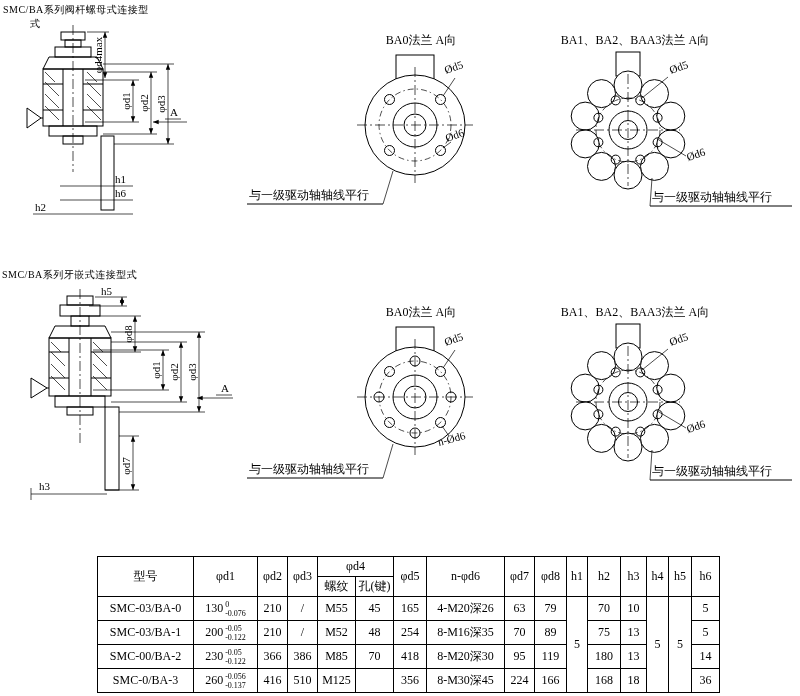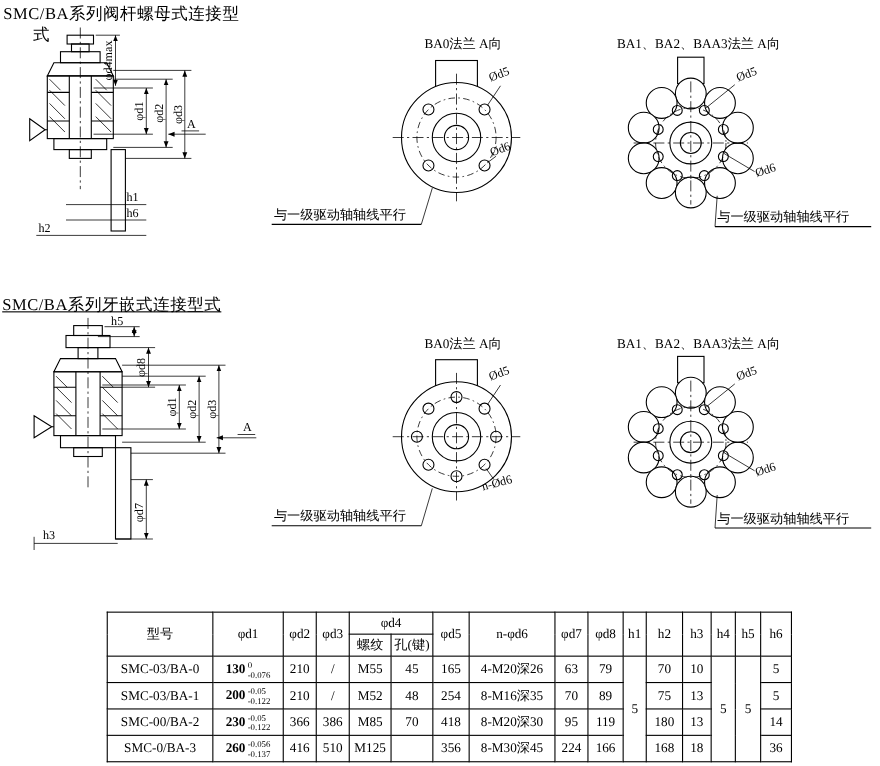--- a/index.html
+++ b/index.html
@@ -4,40 +4,40 @@
 <style>
   * { margin:0; padding:0; box-sizing:border-box; }
   html,body { background:#fff; }
   body {
     width:800px; height:696px;
     font-family:"Liberation Serif","DejaVu Serif",serif;
     color:#000;
   }
   .canvas { position:relative; width:800px; height:696px; background:#fff; overflow:hidden; }
   .abs { position:absolute; }
-  .sheet-title { position:absolute; font-size:15px; letter-spacing:0.5px; white-space:nowrap; }
+  .sheet-title { position:absolute; font-size:10px; letter-spacing:0.5px; white-space:nowrap; }
   svg text { font-family:"Liberation Serif","DejaVu Serif",serif; fill:#000; }
   .ln  { fill:none; stroke:#000; stroke-width:1; }
   .lnf { fill:#fff; stroke:#000; stroke-width:1; }
   .thin{ fill:none; stroke:#000; stroke-width:0.7; }
   .cl  { stroke-dasharray:10 3 2 3; }
   .bc  { stroke-dasharray:6 3 1.5 3; }
   .lbl { font-size:11px; }
   .ttl { font-size:12px; }
   .note{ font-size:12px; }
   table.spec { border-collapse:collapse; table-layout:fixed; background:#fff;border-radius:31px; }
   .spec th, .spec td {
     border:1px solid #000; text-align:center; vertical-align:middle;
     font-weight:normal; font-size:12px; padding:0 1px; overflow:hidden; white-space:nowrap;
   }
   .spec thead tr { height:20px; }
   .spec tbody tr { height:24px; }
   .tol { display:inline-block; text-align:left; vertical-align:middle; margin-left:2px; }
   .tol div { font-size:8px; line-height:9px; }
-  .base { font-size:12px;font-weight:bold; }
+  .base { font-size:12px; }
 </style>
 </head>
 <body>
 
 <div class="canvas">
 
   <div class="sheet-title" style="left:3px; top:3px;">
     <div>SMC/BA系列阀杆螺母式连接型</div>
     <div style="padding-left:27px">式</div>
   </div>
@@ -166,21 +166,21 @@
     </g>
     <line x1="102" y1="68" x2="128" y2="47" class="thin"></line>
     <text x="131" y="44" class="lbl" transform="rotate(-20 131 44)">Ød5</text>
     <line x1="119" y1="110" x2="146" y2="126" class="thin"></line>
     <text x="148" y="131" class="lbl" transform="rotate(-18 148 131)">Ød6</text>
     <text x="112" y="171" class="note">与一级驱动轴轴线平行</text>
     <line x1="110" y1="176" x2="252" y2="176" class="ln"></line>
     <line x1="110" y1="176" x2="112" y2="148" class="thin"></line>
   </svg>
 
-  <div class="sheet-title" style="left:2px; top:268px;text-decoration:underline;">SMC/BA系列牙嵌式连接型式</div>
+  <div class="sheet-title" style="left:2px; top:268px;">SMC/BA系列牙嵌式连接型式</div>
 
   <svg class="abs" style="left:5px; top:286px;" width="235" height="235" viewBox="0 0 235 235">
     <line x1="75" y1="3" x2="75" y2="160" class="thin cl"></line>
     <g class="ln">
       <rect x="62" y="10" width="26" height="9"></rect>
       <rect x="55" y="19" width="40" height="11"></rect>
       <rect x="66" y="30" width="18" height="10"></rect>
       <path d="M50,40 L100,40 L106,52 L44,52 Z"></path>
       <rect x="44" y="52" width="62" height="58"></rect>
       <line x1="64" y1="52" x2="64" y2="110"></line>

